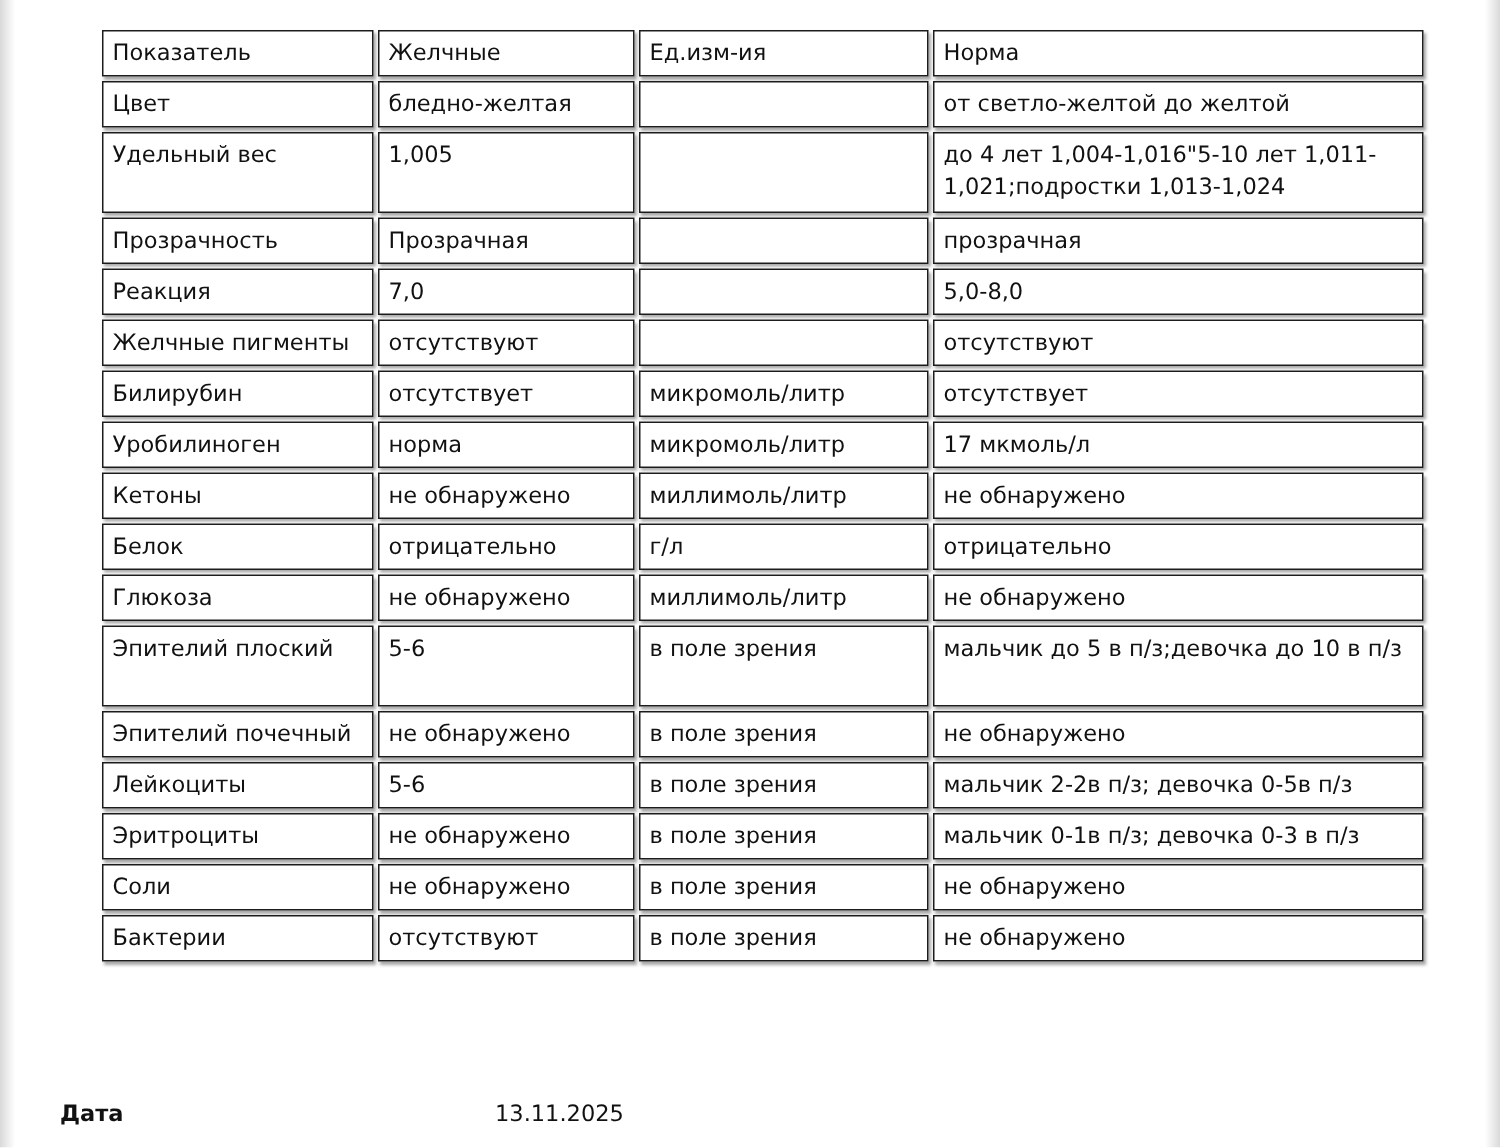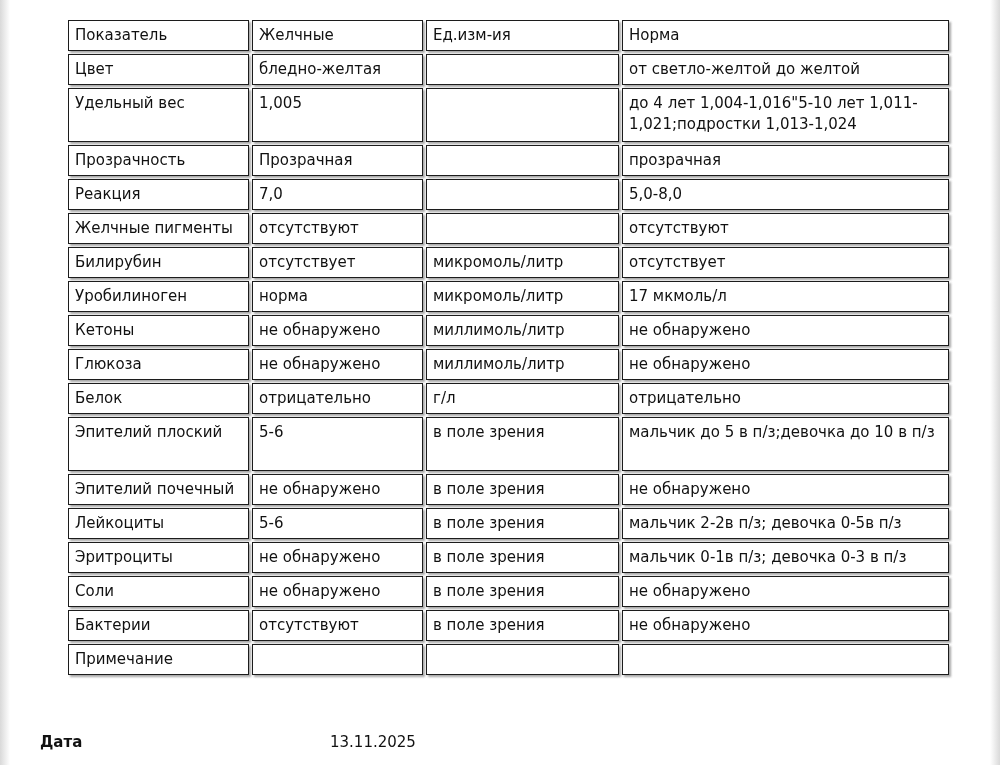--- a/index.html
+++ b/index.html
@@ -134,31 +134,31 @@
         <td>микромоль/литр</td>
         <td>17 мкмоль/л</td>
       </tr>
       <tr>
         <td>Кетоны</td>
         <td>не обнаружено</td>
         <td>миллимоль/литр</td>
         <td>не обнаружено</td>
       </tr>
       <tr>
-        <td>Глюкоза</td>
-        <td>не обнаружено</td>
-        <td>миллимоль/литр</td>
-        <td>не обнаружено</td>
-      </tr>
-      <tr>
         <td>Белок</td>
         <td>отрицательно</td>
         <td>г/л</td>
         <td>отрицательно</td>
       </tr>
+      <tr>
+        <td>Глюкоза</td>
+        <td>не обнаружено</td>
+        <td>миллимоль/литр</td>
+        <td>не обнаружено</td>
+      </tr>
       <tr class="tall">
         <td>Эпителий плоский</td>
         <td>5-6</td>
         <td>в поле зрения</td>
         <td>мальчик до 5 в п/з;девочка до 10 в п/з</td>
       </tr>
       <tr>
         <td>Эпителий почечный</td>
         <td>не обнаружено</td>
         <td>в поле зрения</td>
@@ -180,26 +180,20 @@
         <td>Соли</td>
         <td>не обнаружено</td>
         <td>в поле зрения</td>
         <td>не обнаружено</td>
       </tr>
       <tr>
         <td>Бактерии</td>
         <td>отсутствуют</td>
         <td>в поле зрения</td>
         <td>не обнаружено</td>
-      </tr>
-      <tr>
-        <td>Примечание</td>
-        <td></td>
-        <td></td>
-        <td></td>
       </tr>
     </tbody>
   </table>
 </div>
 
 <div class="footer">
   <span class="date-label">Дата</span>
   <span class="date-value">13.11.2025</span>
 </div>
 

